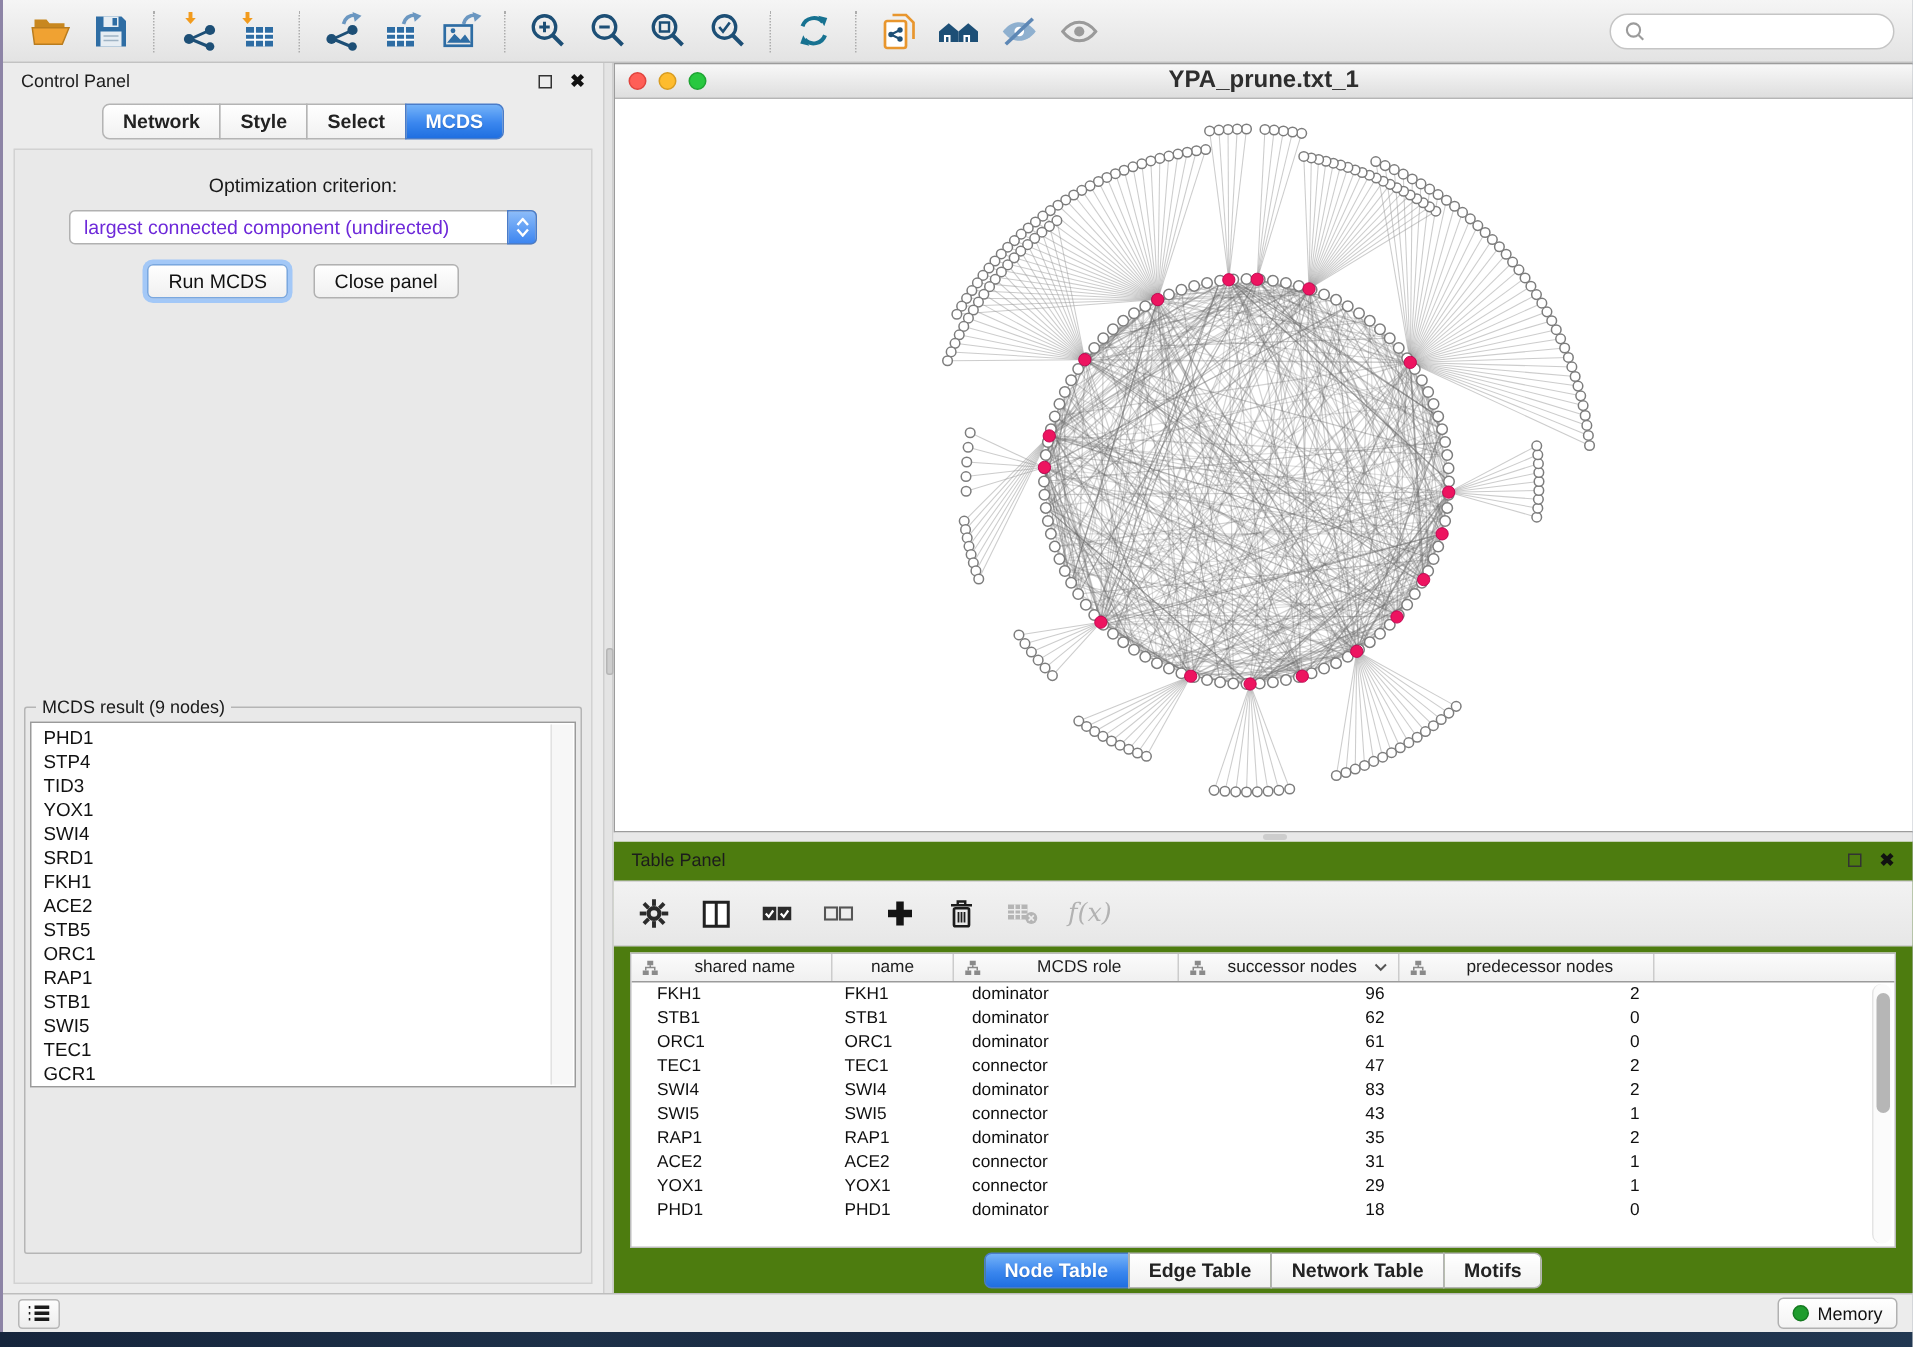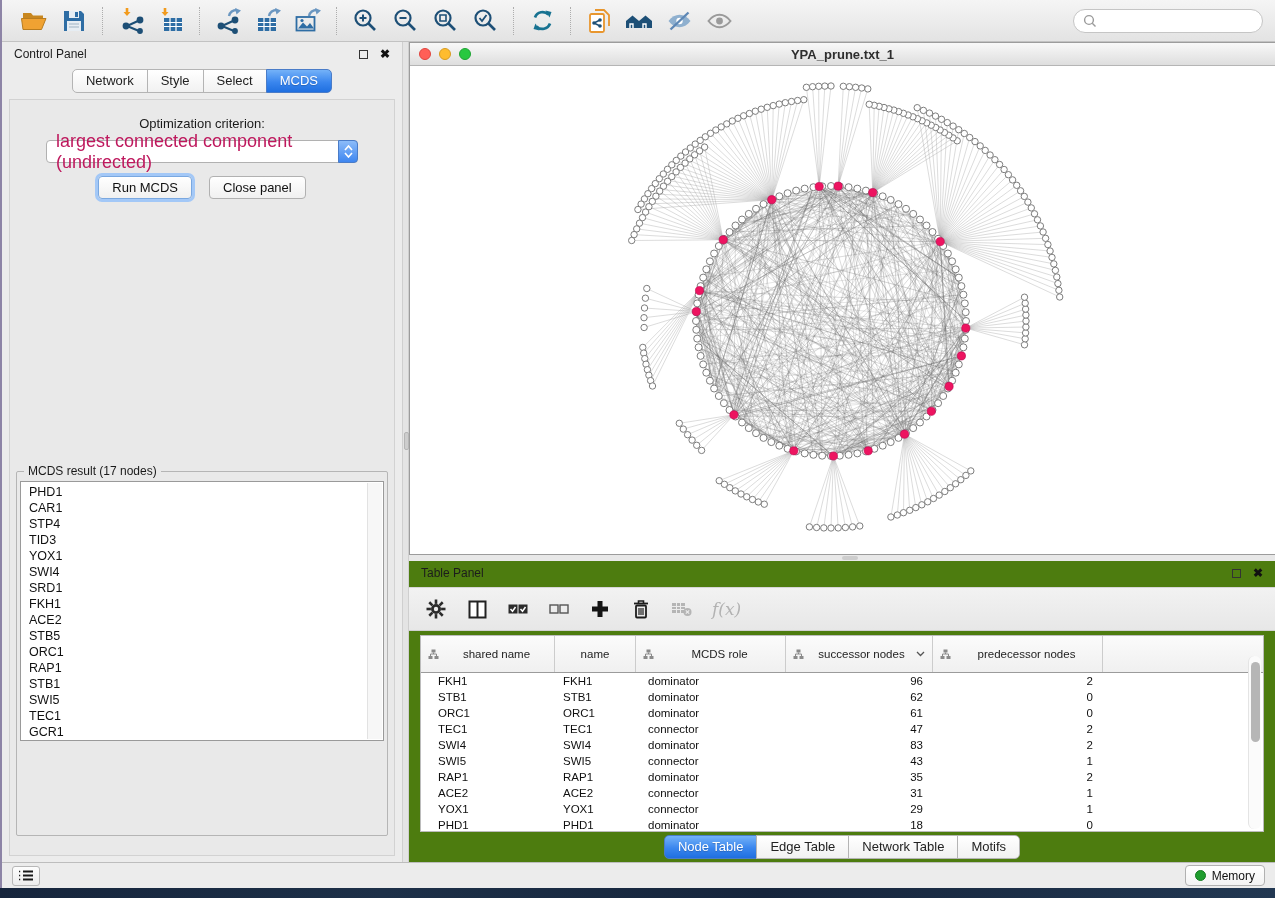--- a/index.html
+++ b/index.html
@@ -25,39 +25,39 @@
   }
   .search-field input { border: none; outline: none; flex: 1; font-size: 12px; font-family: "Liberation Sans", sans-serif; background: transparent; min-width: 0; }
   
   .workspace { flex: 1; display: flex; min-height: 0; }
   
   .control-panel { width: 400px; flex: 0 0 400px; display: flex; flex-direction: column; background: #ececec; min-height: 0; }
   .panel-head { height: 24px; flex: 0 0 24px; display: flex; align-items: center; padding: 0 12px; font-size: 12px; color: #1c1c1c; }
   .panel-head .spacer { flex: 1; }
   .float-box { width: 9px; height: 9px; border: 1.5px solid #333; display: inline-block; margin-right: 12px; }
   .close-x { font-size: 12px; color: #111; font-weight: bold; line-height: 1; }
-  .seg-tabs { display: flex; justify-content: center; margin: 3px 0 6px; }
+  .seg-tabs { display: flex; justify-content: center; margin: 3px 0 6px; font-weight: bold; }
   .seg-tab {
     padding: 3px 13px 4px; font-size: 13px; color: #222; background: linear-gradient(#ffffff,#f1f1f1);
     border: 1px solid #b4b4b4; margin-left: -1px; cursor: default; line-height: 15px;
   }
   .seg-tab.first { border-radius: 5px 0 0 5px; margin-left: 0; }
   .seg-tab.last { border-radius: 0 5px 5px 0; }
   .seg-tab.active {
     background: linear-gradient(#74b2f8,#3a86ee 55%,#1f6fe0); color: #fff; border-color: #4a7cc8;
     text-shadow: 0 1px 1px rgba(0,0,0,.2);
   }
   .cp-body {
     flex: 1; margin: 0 7px 6px; background: #e9e9e9; border: 1px solid #d2d2d2;
     display: flex; flex-direction: column; padding-top: 16px; min-height: 0;
   }
   .opt-label { text-align: center; font-size: 13px; color: #1a1a1a; }
   .select-box {
     width: 312px; height: 23px; margin: 9px auto 0; background: #fff; border: 1px solid #b1b1b1;
-    border-radius: 4px; display: flex; align-items: center; position: relative; font-size: 18px; padding-left: 9px; color: #be185d;
+    border-radius: 4px; display: flex; align-items: center; position: relative; font-size: 13px; padding-left: 9px; color: #6d28d9;
   }
   .select-stepper {
     position: absolute; right: -1px; top: -1px; width: 20px; height: 23px; border-radius: 0 4px 4px 0;
     background: linear-gradient(#8cbcf9,#3e86f0); border: 1px solid #4a7cc8;
     display: flex; flex-direction: column; align-items: center; justify-content: center; gap: 1px;
   }
   .btn-row { display: flex; justify-content: center; gap: 17px; margin-top: 13px; }
   .mac-btn {
     height: 23px; padding: 0 13px; font-size: 13px; color: #111; background: linear-gradient(#ffffff,#f0f0f0);
     border: 1px solid #b1b1b1; border-radius: 4px; font-family: "Liberation Sans", sans-serif;
@@ -82,34 +82,34 @@
   .network-window { height: 513px; flex: 0 0 513px; display: flex; flex-direction: column; border: 1px solid #9c9c9c; border-right: none; }
   .net-titlebar {
     height: 23px; flex: 0 0 23px; background: linear-gradient(#f8f8f8,#dedede); border-bottom: 1px solid #b5b5b5;
     position: relative; display: flex; align-items: center; padding: 0 9px;
   }
   .traffic { display: flex; gap: 8px; }
   .light { width: 12px; height: 12px; border-radius: 50%; }
   .light.red { background: #ff5f57; border: 1px solid #e0443e; }
   .light.yellow { background: #febc2e; border: 1px solid #d89c21; }
   .light.green { background: #28c840; border: 1px solid #1ea433; }
-  .net-title { position: absolute; left: 0; right: 0; text-align: center; font-size: 13px; font-weight: bold; color: #2e2e2e; }
+  .net-title { position: absolute; left: 0; right: 0; text-align: center; font-size: 16px; font-weight: bold; color: #2e2e2e; }
   .net-canvas { flex: 1; background: #fff; position: relative; overflow: hidden; }
   .net-canvas svg { position: absolute; inset: 0; }
   
   .table-panel { flex: 1; display: flex; flex-direction: column; background: #4d7c0f; min-height: 0; }
   .tbl-toolbar {
     height: 44px; flex: 0 0 44px; background: linear-gradient(#f2f2f2,#e7e7e7);
     border-top: 1px solid #d6d6d6; border-bottom: 1px solid #d0d0d0;
     display: flex; align-items: center; padding: 0 16px; gap: 19px; margin: 2px 0 4px;
   }
   .tt-btn { display: flex; align-items: center; justify-content: center; min-width: 22px; height: 24px; }
   .fx-label { font-family: "DejaVu Serif", serif; font-style: italic; color: #b2b2b2; font-size: 17px; }
   .tbl-wrap { flex: 1; margin: 0 11px; background: #fff; border: 1px solid #bcbcbc; position: relative; overflow: hidden; min-height: 0; }
-  .thead { display: flex; height: 37px; background: linear-gradient(#fbfbfb,#f0f0f0); border-bottom: 1px solid #9b9b9b; }
+  .thead { display: flex; height: 19px; background: linear-gradient(#fbfbfb,#f0f0f0); border-bottom: 1px solid #9b9b9b; }
   .hcell { display: flex; align-items: center; font-size: 11.5px; color: #1d1d1d; border-right: 1px solid #ccc; padding: 0 3px; }
   .hcell .lbl { flex: 1; text-align: center; }
   .hcell.filler { flex: 1; border-right: none; }
   .trow { display: flex; height: 16px; align-items: center; }
   .tcell { font-size: 11.5px; color: #101010; overflow: hidden; white-space: nowrap; }
   .tcell.c0 { padding-left: 17px; }
   .tcell.c1 { padding-left: 8px; }
   .tcell.c2 { padding-left: 12px; }
   .tcell.num { text-align: right; padding-right: 10px; }
   .tbl-scroll { position: absolute; top: 20px; right: 2px; bottom: 2px; width: 13px; background: #fbfbfb; border-left: 1px solid #e4e4e4; border-radius: 6px; }
@@ -302,25 +302,24 @@
             <svg width="9" height="6" viewBox="0 0 9 6">
                 <path d="M1 1l3.5 4L8 1" fill="none" stroke="#fff" stroke-width="1.6"></path>
               </svg>
           </span>
         </div>
         <div class="btn-row">
           <button class="mac-btn focus-ring">Run MCDS</button>
           <button class="mac-btn">Close panel</button>
         </div>
         <fieldset class="result-fieldset">
-          <legend>MCDS result (17 nodes)</legend>
+          <legend>MCDS result (9 nodes)</legend>
           <div class="result-list">
             <div>
                 <div>PHD1</div>
-                <div>CAR1</div>
                 <div>STP4</div>
                 <div>TID3</div>
                 <div>YOX1</div>
                 <div>SWI4</div>
                 <div>SRD1</div>
                 <div>FKH1</div>
                 <div>ACE2</div>
                 <div>STB5</div>
                 <div>ORC1</div>
                 <div>RAP1</div>

